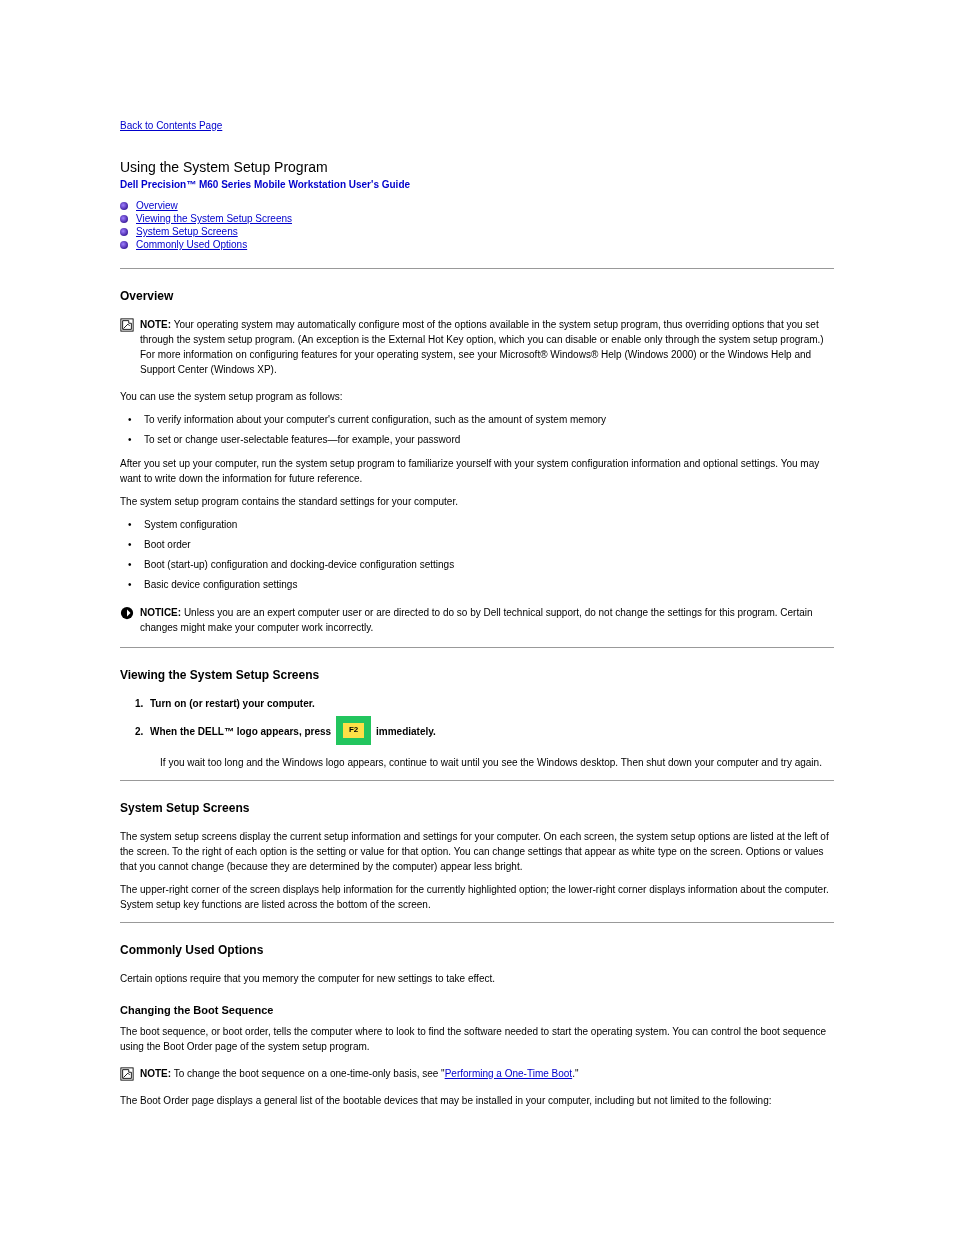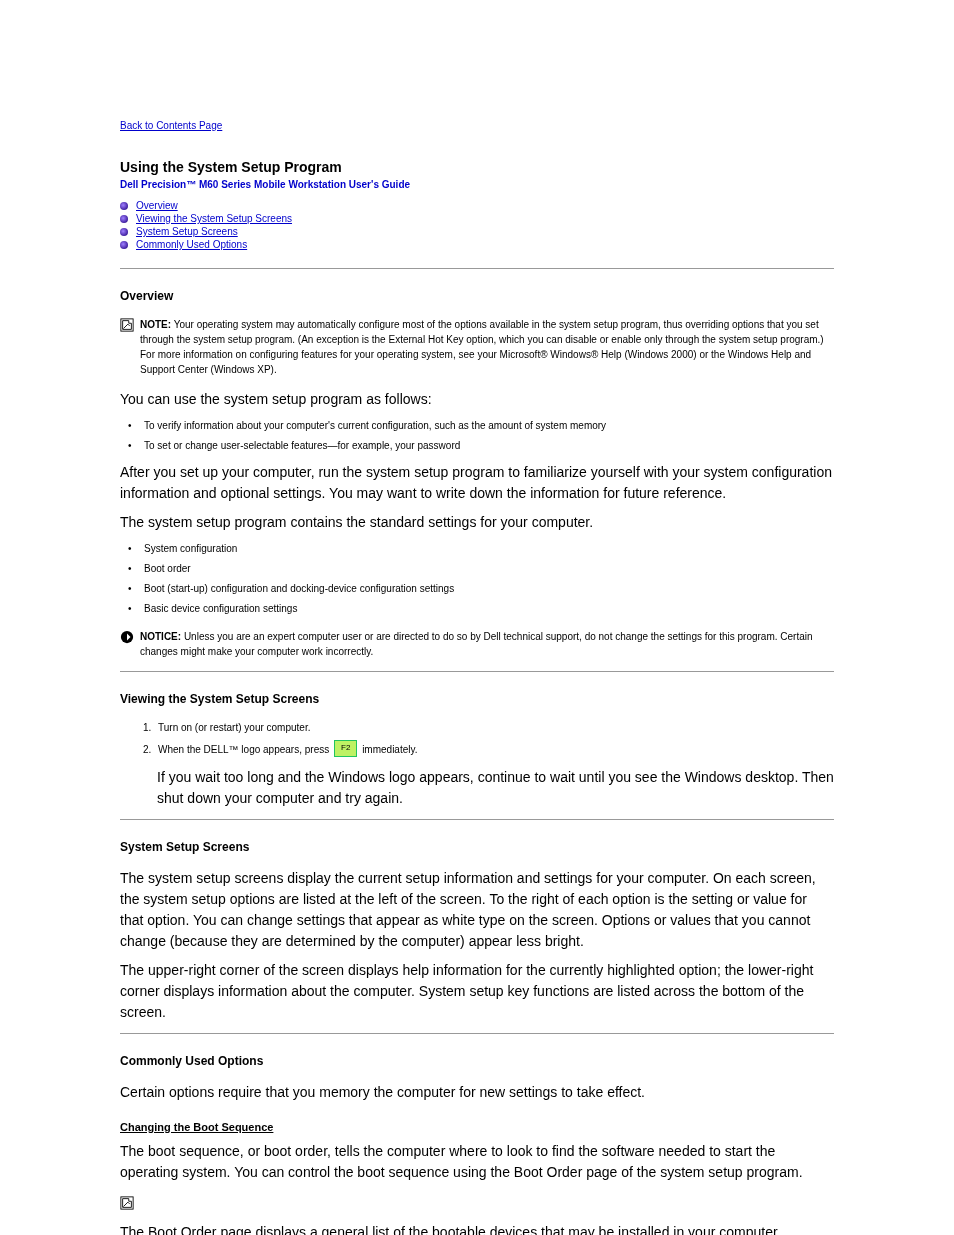--- a/index.html
+++ b/index.html
@@ -5,55 +5,55 @@
   * { margin: 0; padding: 0; box-sizing: border-box; }
   body {
     font-family: Verdana, Arial, sans-serif;
     font-size: 10px;
     color: #000;
     background: #fff;
     width: 954px;
     padding: 120px 120px 40px 120px;
   }
   .back-link { color: #0000cc; text-decoration: underline; font-size: 10px; }
-  .page-title { font-size: 14px; font-weight: bold; margin-top: 28px; margin-bottom: 4px; }
+  .page-title { font-size: 14px; font-weight: normal; margin-top: 28px; margin-bottom: 4px; }
   .guide-subtitle { color: #0000cc; font-weight: bold; font-size: 10px; margin-bottom: 10px; }
   .toc { list-style: none; margin-top: 10px; margin-bottom: 18px; }
   .toc li { margin: 2px 0; display: flex; align-items: center; }
   .toc a { color: #0000cc; text-decoration: underline; font-size: 10px; margin-left: 8px; }
   .bullet-icon {
     width: 8px; height: 8px; display: inline-block;
     background: radial-gradient(circle at 40% 40%, #a080ff 0%, #4020a0 70%, #201060 100%);
     border-radius: 50%;
   }
   hr.section-rule { border: none; border-top: 1px solid #999; margin: 10px 0 18px 0; }
   h2.section-heading { font-size: 12px; font-weight: bold; margin-top: 20px; margin-bottom: 14px; }
-  h3.sub-heading { font-size: 11px; font-weight: bold; margin-top: 18px; margin-bottom: 8px; text-decoration: underline; }
-  p { font-size: 14px; line-height: 1.5; margin: 8px 0; }
+  h3.sub-heading { font-size: 11px; font-weight: bold; margin-top: 18px; margin-bottom: 8px; }
+  p { font-size: 10px; line-height: 1.5; margin: 8px 0; }
   .note-row, .notice-row { display: flex; align-items: flex-start; margin: 12px 0; }
   .note-icon, .notice-icon { width: 14px; height: 14px; flex-shrink: 0; margin-right: 6px; margin-top: 1px; }
   .note-icon svg, .notice-icon svg { width: 14px; height: 14px; }
   .note-text { font-size: 10px; line-height: 1.5; }
   .note-text b { font-weight: bold; }
   .static-list { margin-left: 24px; }
   .static-list li { font-size: 10px; line-height: 1.6; margin: 4px 0; list-style: none; position: relative; }
   .static-list li::before {
     content: "l"; font-family: "Wingdings", sans-serif;
     position: absolute; left: -16px; font-size: 6px; top: 3px;
   }
   .static-list.plain li::before { content: "•"; font-family: inherit; font-size: 10px; top: 0; }
   ol.numbered { margin-left: 26px; }
-  ol.numbered li { font-size: 10px; line-height: 1.6; margin: 6px 8px; padding-left: 4px; }
+  ol.numbered li { font-size: 10px; line-height: 1.6; margin: 6px 0; padding-left: 4px; font-weight: bold; }
   .inline-key {
-    display: inline-block; border: 1px solid #22c55e; padding: 1px 6px;
+    display: inline-block; border: 7px solid #22c55e; padding: 1px 6px;
     font-size: 8px; vertical-align: middle; margin: 0 2px;
     position: relative; top: -2px;
-    background: #bef264;
+    background: #fde047;
   }
-  .sub-indent { margin-left: 37px; }
+  .sub-indent { margin-left: 28px; text-align: center; }
   a.inline-link { color: #0000cc; text-decoration: underline; }
 </style>
 </head>
 <body>
 
 
 
 <a href="#" class="back-link">Back to Contents Page</a>
 
 <h1 class="page-title">Using the System Setup Program</h1>
@@ -156,18 +156,19 @@
 </p>
 
 <div class="note-row">
   <span class="note-icon">
     <svg viewBox="0 0 16 16">
         <rect x="1" y="1" width="14" height="14" fill="#fff" stroke="#000" stroke-width="1"></rect>
         <path d="M3 3 L10 3 L10 6 L13 6 L13 13 L3 13 Z" fill="none" stroke="#000" stroke-width="1"></path>
         <path d="M4 12 L9 7 L11 9" fill="none" stroke="#000" stroke-width="1"></path>
       </svg>
   </span>
+  <div class="note-text"><b>NOTE:</b> <span>To change the boot sequence on a one-time-only basis, see "</span><a href="#" class="inline-link">Performing a One-Time Boot</a><span>."</span></div>
 </div>
 
 <p>The Boot Order page displays a general list of the bootable devices that may be installed in your computer, including but not limited to the following:</p>
 
 
 
 
 </body></html>

